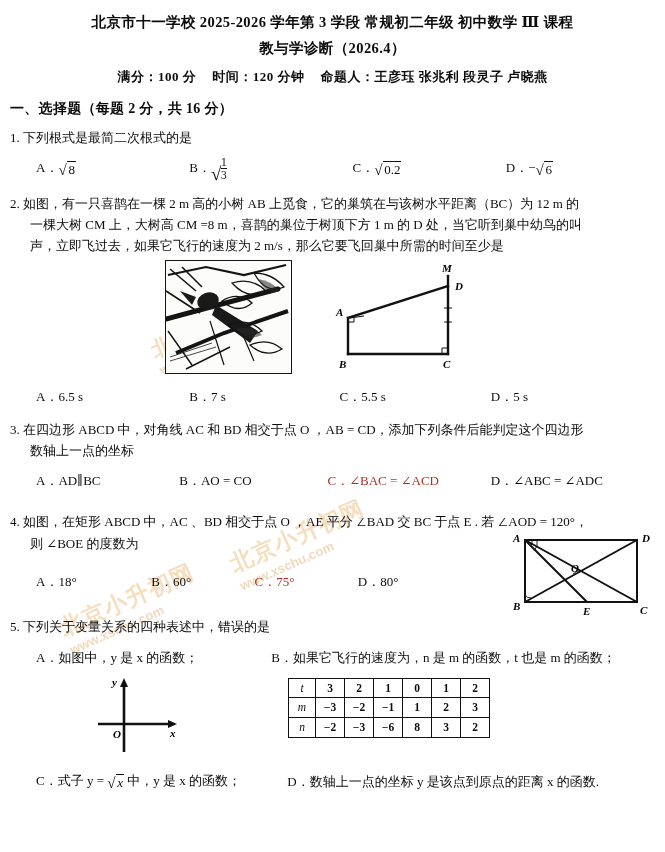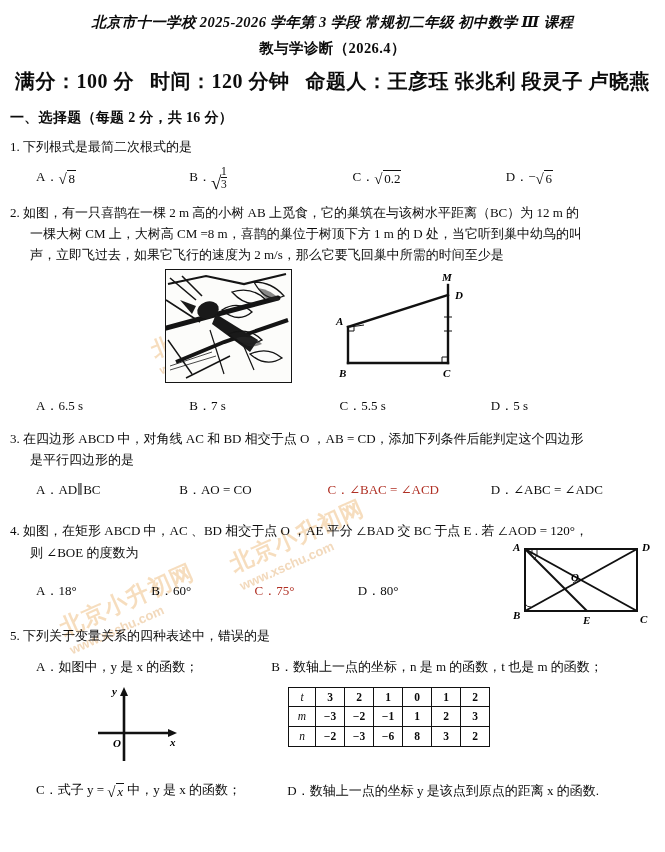--- a/index.html
+++ b/index.html
@@ -22,25 +22,25 @@
     padding: 0;
   }
 
   
   .hdr {
     text-align: center;
     font-weight: bold;
     font-size: 14.5px;
     letter-spacing: .4px;
   }
-  .hdr-l1 { margin: 12px 18px 0 18px; line-height: 1.45; font-style: italic; }
+  .hdr-l1 { margin: 12px 18px 0 18px; line-height: 1.45; }
   .hdr-l2 { margin: 6px 0 0 0; }
   .hdr-l3 {
     margin: 10px 0 0 0;
-    font-size: 20px;
+    font-size: 13px;
     letter-spacing: .5px;
   }
   .hdr-l3 .gap { display: inline-block; width: 16px; }
   .note {
     margin: 10px 0 0 0;
     text-align: center;
     font-size: 12.8px;
     font-weight: bold;
     letter-spacing: .2px;
   }
@@ -328,21 +328,21 @@
       <span class="opt" style="width:148px">C．5.5 s</span>
       <span class="opt">D．5 s</span>
     </span>
   </div>
 
   <div class="q" style="margin-top:12px">
     <span class="qtext">
       <span class="num">3.</span>
       <span>在四边形 ABCD 中，对角线 AC 和 BD 相交于点 O ，AB = CD，添加下列条件后能判定这个四边形</span>
     </span>
-    <span class="indent">是平行四边形的是</span>
+    <span class="indent">数轴上一点的坐标</span>
     <span class="opts">
       <span class="opt" style="width:140px">A．AD∥BC</span>
       <span class="opt" style="width:145px">B．AO = CO</span>
       <span class="opt redC" style="width:160px">C．∠BAC = ∠ACD</span>
       <span class="opt">D．∠ABC = ∠ADC</span>
     </span>
   </div>
 
   <div class="q" style="margin-top:20px">
     <span class="qtext">
@@ -385,21 +385,21 @@
   </div>
 
   <div class="q" style="margin-top:24px">
     <span class="qtext">
       <span class="num">5.</span>
       <span>下列关于变量关系的四种表述中，错误的是</span>
     </span>
 
     <span class="opts" style="margin-top:8px">
       <span class="opt" style="width:232px">A．如图中，y 是 x 的函数；</span>
-      <span class="opt">B．数轴上一点的坐标，n 是 m 的函数，t 也是 m 的函数；</span>
+      <span class="opt">B．如果它飞行的速度为，n 是 m 的函数，t 也是 m 的函数；</span>
     </span>
 
     <div style="position:relative;height:96px;margin-top:6px">
 
       <div class="fig-axes">
         <svg viewBox="0 0 120 86" width="120" height="86">
           <g stroke="#111" stroke-width="2.6" fill="none">
             <line x1="26" y1="78" x2="26" y2="10"></line>
             <line x1="0" y1="50" x2="72" y2="50"></line>
           </g>

